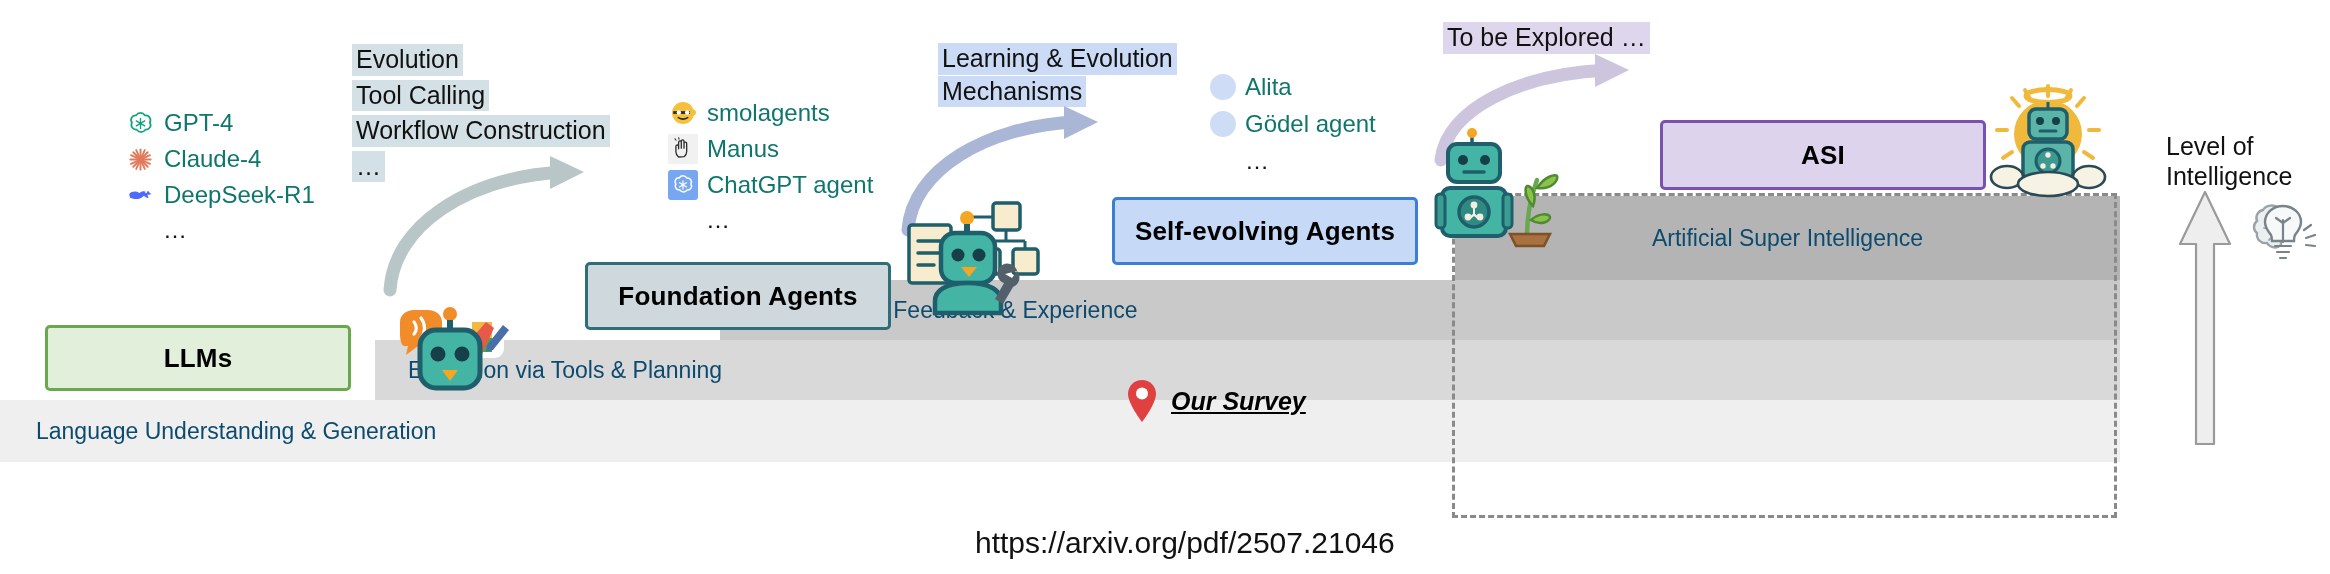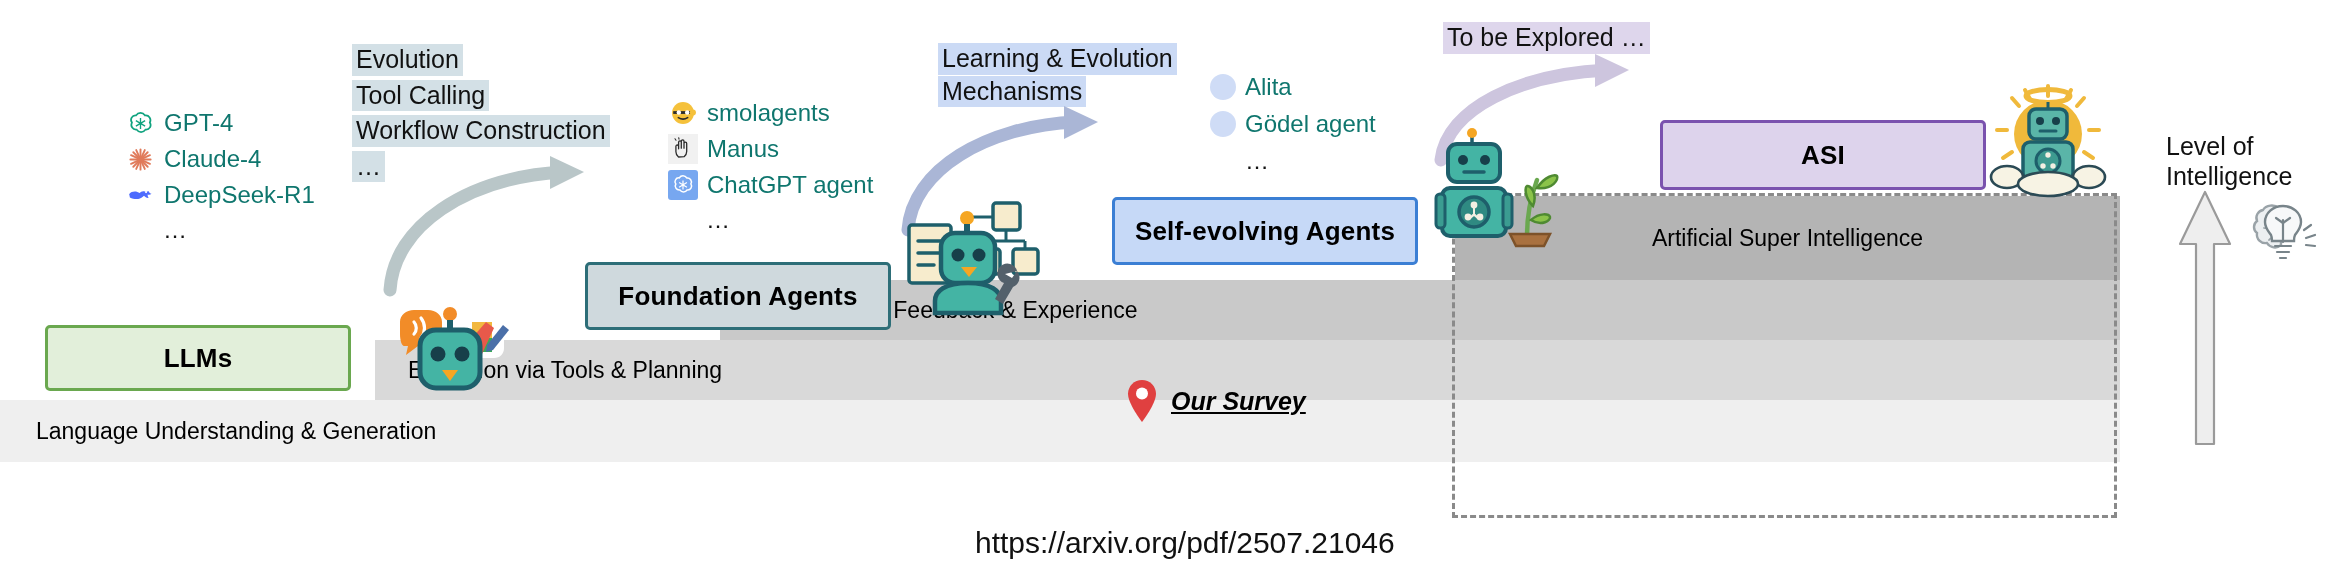--- a/index.html
+++ b/index.html
@@ -2,21 +2,21 @@
 <html><head>
 <meta charset="utf-8">
 <style>
   html,body{margin:0;padding:0;background:#ffffff;}
   body{font-family:"Liberation Sans","DejaVu Sans",sans-serif;}
   #stage{position:relative;width:2330px;height:574px;background:#ffffff;overflow:hidden;}
   .abs{position:absolute;}
 
   
   .band{position:absolute;display:flex;align-items:center;}
-  .band-label{font-size:23px;color:#000000;white-space:nowrap;}
+  .band-label{font-size:23px;color:#0c4a6e;white-space:nowrap;}
 
   .band1{left:0px;top:400px;width:2120px;height:62px;background:#efefef;}
   .band1 .band-label{margin-left:36px;}
   .band2{left:375px;top:340px;width:1745px;height:60px;background:#d9d9d9;}
   .band2 .band-label{margin-left:33px;}
   .band3{left:720px;top:280px;width:1400px;height:60px;background:#c9c9c9;}
   .band3 .band-label{margin-left:25px;}
   .band4{left:1455px;top:196px;width:665px;height:84px;background:#b4b4b4;justify-content:center;}
 
   

